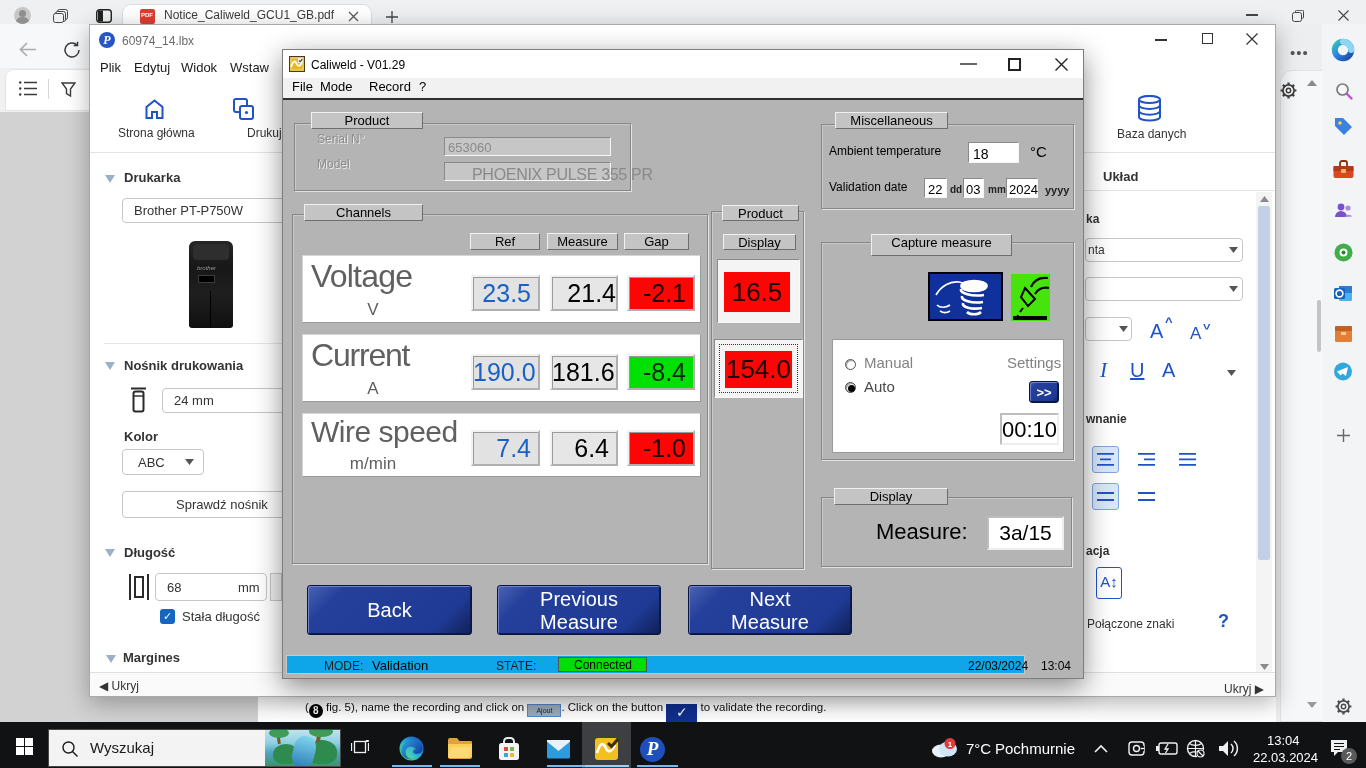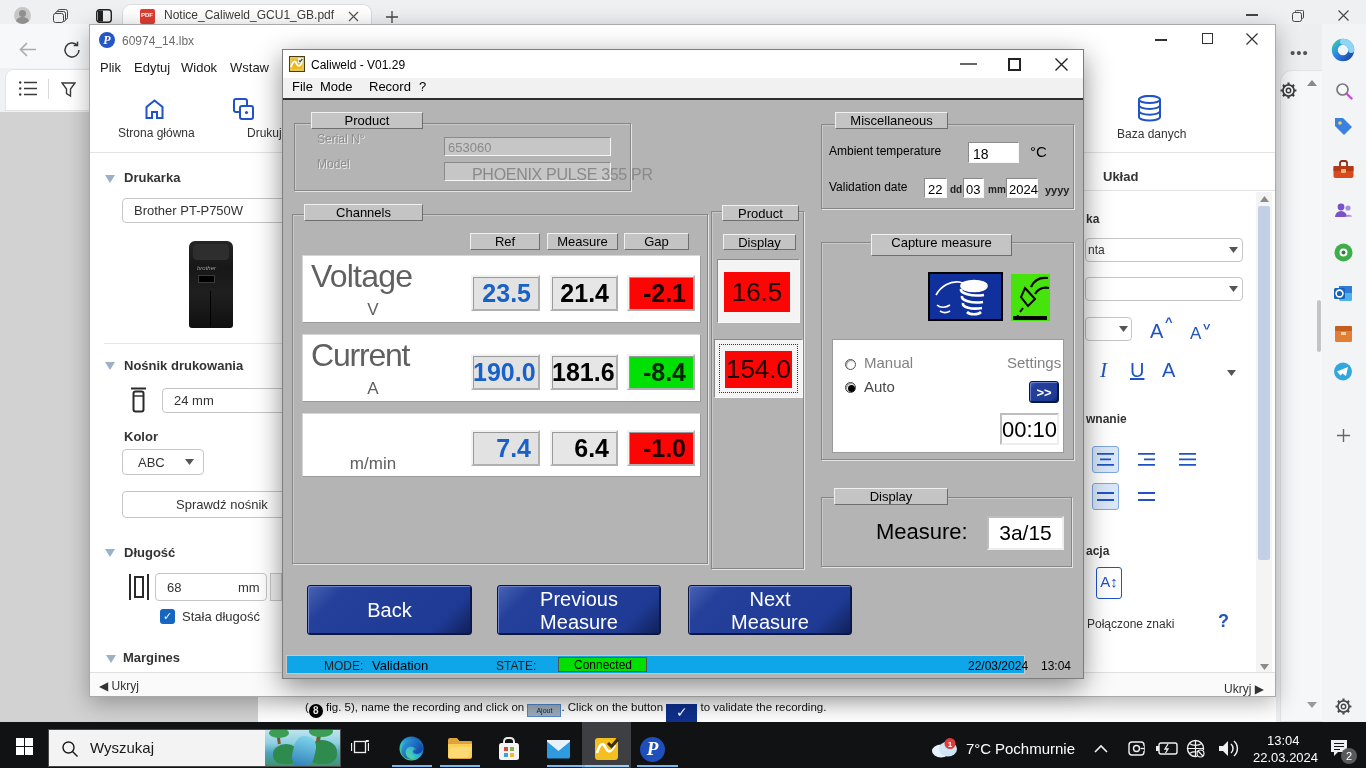--- a/index.html
+++ b/index.html
@@ -2,21 +2,21 @@
 <html><head>
 <meta charset="utf-8">
 <style>
   html,body{margin:0;padding:0;}
   *{box-sizing:border-box;font-family:"Liberation Sans",sans-serif;}
   #screen{position:relative;width:1366px;height:768px;background:#EDEDED;overflow:hidden;}
   .abs{position:absolute;}
   .tab3d{background:#C4C4C4;border:1px solid;border-color:#F0F0F0 #6e6e6e #6e6e6e #F0F0F0;color:#000;text-align:center;}
   .grp{border:1px solid #878787;box-shadow:1px 1px 0 #e4e4e4, inset 1px 1px 0 #c9c9c9;}
   .sunk{border:1px solid;border-color:#8a8a8a #f6f6f6 #f6f6f6 #8a8a8a;}
-  .vfield{border:2px solid;border-color:#f2f2f2 #b0b0b0 #b0b0b0 #f2f2f2;box-shadow:inset 1px 1px 0 #9a9a9a;text-align:right;font-weight:bold;}
+  .vfield{border:2px solid;border-color:#f2f2f2 #b0b0b0 #b0b0b0 #f2f2f2;box-shadow:inset 1px 1px 0 #9a9a9a;text-align:right;}
   .navybtn{background:linear-gradient(135deg,#4a63b4 0%,#24409a 18%,#1e3a94 80%,#101f56 100%);border:1px solid #0a1440;border-radius:3px;color:#fff;text-align:center;box-shadow:inset 1px 1px 0 #6c82cc, inset -1px -1px 0 #0c1a50;}
 </style>
 </head>
 <body>
 <div id="screen">
 
   <div class="abs" style="left:0;top:0;width:1366px;height:24px;background:#eef0f2;"></div>
 
   <div class="abs" style="left:14px;top:7px;width:17px;height:17px;border-radius:50%;background:#c7c7c7;overflow:hidden;">
      <div class="abs" style="left:5px;top:3px;width:7px;height:7px;border-radius:50%;background:#8f8f8f;"></div>
@@ -360,33 +360,34 @@
     <div class="abs grp" style="left:9px;top:164px;width:416px;height:350px;"></div>
     <div class="abs tab3d" style="left:21px;top:154px;width:119px;height:17px;font-size:13px;line-height:16px;">Channels</div>
     <div class="abs tab3d" style="left:187px;top:183px;width:70px;height:17px;font-size:13px;line-height:16px;">Ref</div>
     <div class="abs tab3d" style="left:264px;top:183px;width:71px;height:17px;font-size:13px;line-height:16px;">Measure</div>
     <div class="abs tab3d" style="left:341px;top:183px;width:65px;height:17px;font-size:13px;line-height:16px;">Gap</div>
 
     <div class="abs" style="left:19px;top:205px;width:399px;height:68px;background:#fff;border:1px solid #d5d5d5;border-right-color:#9a9a9a;border-bottom-color:#9a9a9a;">
       <div class="abs" style="left:8px;top:2px;font-size:32px;letter-spacing:-0.8px;color:#606060;">Voltage</div>
       <div class="abs" style="left:0px;top:44px;width:140px;text-align:center;font-size:17px;color:#606060;">V</div>
       <div class="abs vfield" style="left:168px;top:19px;width:69px;height:36px;background:#e2e2e2;font-size:25px;color:#1761c8;line-height:32px;padding-right:7px;">23.5</div>
-      <div class="abs vfield" style="left:247px;top:19px;width:68px;height:36px;background:#e6e6e6;font-size:25px;color:#000;line-height:32px;padding-right:7px;">21.4</div>
+      <div class="abs vfield" style="left:247px;top:19px;width:68px;height:36px;background:#e6e6e6;font-size:25px;color:#000;line-height:32px;">21.4</div>
       <div class="abs vfield" style="left:324px;top:19px;width:68px;height:36px;background:#fb0505;font-size:25px;color:#1c0303;line-height:32px;padding-right:7px;">-2.1</div>
     </div>
 
     <div class="abs" style="left:19px;top:284px;width:399px;height:68px;background:#fff;border:1px solid #d5d5d5;border-right-color:#9a9a9a;border-bottom-color:#9a9a9a;">
       <div class="abs" style="left:8px;top:2px;font-size:32px;letter-spacing:-1.2px;color:#606060;">Current</div>
       <div class="abs" style="left:0px;top:44px;width:140px;text-align:center;font-size:17px;color:#606060;">A</div>
       <div class="abs vfield" style="left:168px;top:19px;width:69px;height:36px;background:#e2e2e2;font-size:25px;color:#1761c8;line-height:32px;padding-right:7px;">190.0</div>
       <div class="abs vfield" style="left:247px;top:19px;width:68px;height:36px;background:#e6e6e6;font-size:25px;color:#000;line-height:32px;padding-right:7px;">181.6</div>
       <div class="abs vfield" style="left:324px;top:19px;width:68px;height:36px;background:#00e004;font-size:25px;color:#032503;line-height:32px;padding-right:7px;">-8.4</div>
     </div>
 
     <div class="abs" style="left:19px;top:363px;width:399px;height:64px;background:#fff;border:1px solid #d5d5d5;border-right-color:#9a9a9a;border-bottom-color:#9a9a9a;">
+      <div class="abs" style="left:8px;top:1px;font-size:30px;letter-spacing:-0.5px;color:#606060;">Wire speed</div>
       <div class="abs" style="left:0px;top:40px;width:140px;text-align:center;font-size:17px;color:#606060;">m/min</div>
       <div class="abs vfield" style="left:168px;top:16px;width:69px;height:36px;background:#e2e2e2;font-size:25px;color:#1761c8;line-height:32px;padding-right:7px;">7.4</div>
       <div class="abs vfield" style="left:247px;top:16px;width:68px;height:36px;background:#e6e6e6;font-size:25px;color:#000;line-height:32px;padding-right:7px;">6.4</div>
       <div class="abs vfield" style="left:324px;top:16px;width:68px;height:36px;background:#fb0505;font-size:25px;color:#1c0303;line-height:32px;padding-right:7px;">-1.0</div>
     </div>
 
     <div class="abs grp" style="left:428px;top:161px;width:93px;height:358px;"></div>
     <div class="abs tab3d" style="left:439px;top:155px;width:77px;height:16px;font-size:13px;line-height:15px;">Product</div>
     <div class="abs tab3d" style="left:440px;top:184px;width:73px;height:16px;font-size:13px;line-height:15px;">Display</div>
     <div class="abs" style="left:434px;top:209px;width:83px;height:64px;background:#f4f4f4;border:1px solid;border-color:#8a8a8a #f8f8f8 #f8f8f8 #8a8a8a;">

